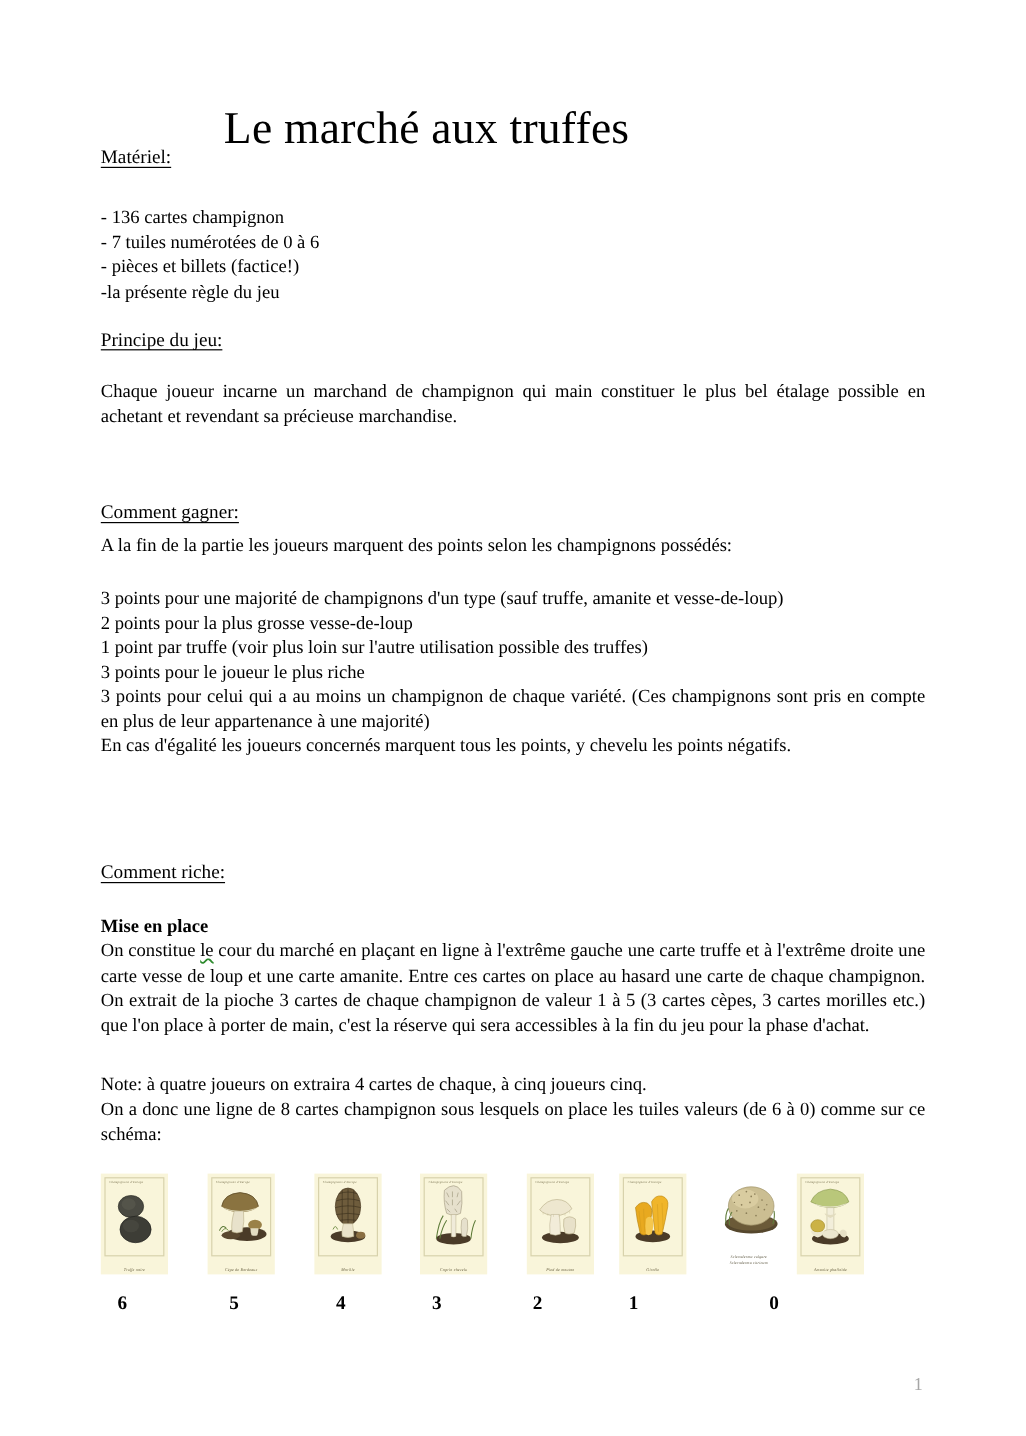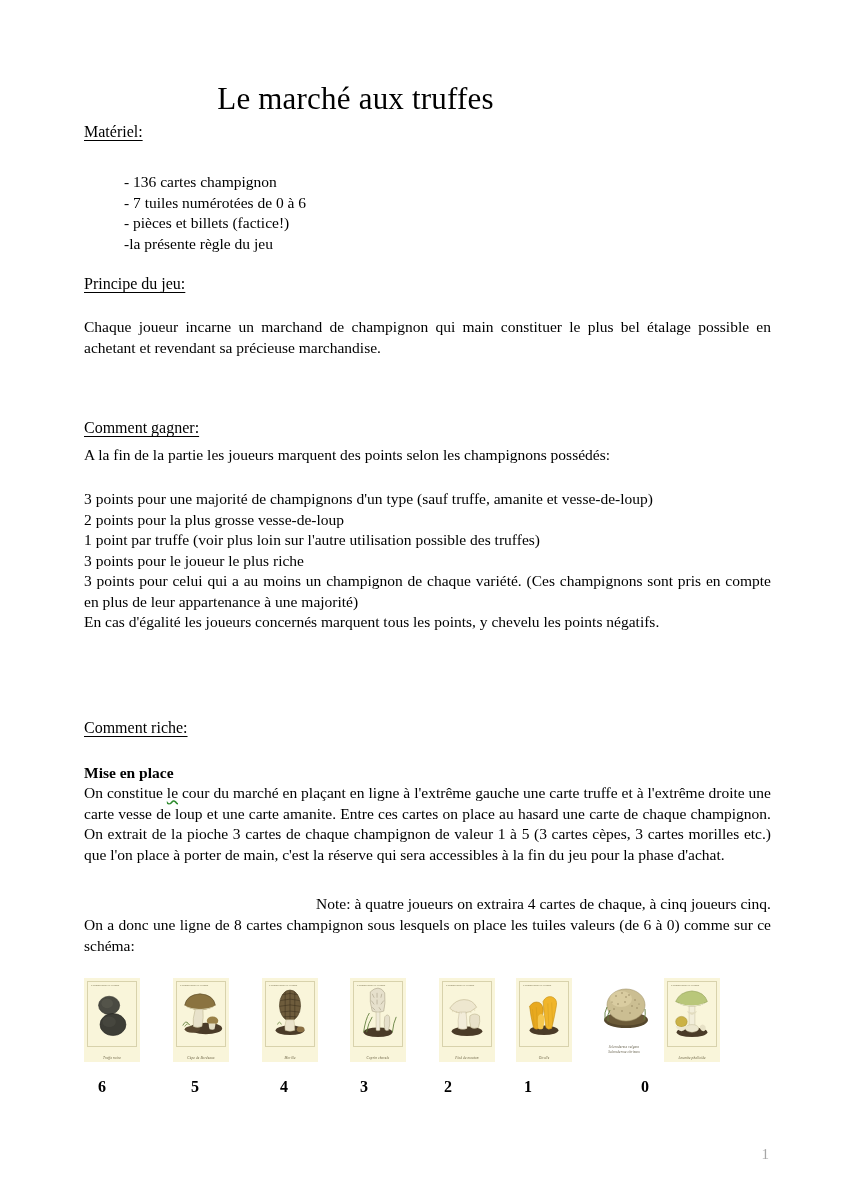--- a/index.html
+++ b/index.html
@@ -22,21 +22,21 @@
     width: 855px;
     height: 1197px;
   }
 
   .doc-title {
     position: absolute;
     left: 0;
     top: 60px;
     width: 711px;
     text-align: center;
-    font-size: 31px;
+    font-size: 38px;
     font-weight: normal;
     letter-spacing: 0.2px;
   }
 
   .col {
     position: absolute;
     left: 84px;
     width: 687px;
     top: 0;
   }
@@ -183,21 +183,21 @@
 <body>
 
 <div class="page">
 
   <h1 class="doc-title">Le marché aux truffes</h1>
 
   <div class="col" style="top:122px;">
     <div class="heading-u">Matériel:</div>
   </div>
 
-  <div class="col lines" style="top:172px;margin-left:40px;">
+  <div class="col lines" style="top:172px;">
     <div>- 136 cartes champignon</div>
     <div>- 7 tuiles numérotées de 0 à 6</div>
     <div>- pièces et billets (factice!)</div>
     <div>-la présente règle du jeu</div>
   </div>
 
   <div class="col" style="top:274px;">
     <div class="heading-u">Principe du jeu:</div>
   </div>
 
@@ -221,21 +221,21 @@
   <div class="col" style="top:718px;">
     <div class="heading-u">Comment riche:</div>
   </div>
 
   <div class="col" style="top:763px;">
     <div class="heading-b">Mise en place</div>
   </div>
 
   <div class="col para" style="top:783px;"><span>On constitue </span><span class="spell">le</span><span> cour du marché en plaçant en ligne à l'extrême gauche une carte truffe et à l'extrême droite une carte vesse de loup et une carte amanite. Entre ces cartes on place au hasard une carte de chaque champignon. On extrait de la pioche 3 cartes de chaque champignon de valeur 1 à 5 (3 cartes cèpes, 3 cartes morilles etc.) que l'on place à porter de main, c'est la réserve qui sera accessibles à la fin du jeu pour la phase d'achat.</span></div>
 
-  <div class="col para nojust" style="top:894px;text-align:right;">Note: à quatre joueurs on extraira 4 cartes de chaque, à cinq joueurs cinq.</div>
+  <div class="col para nojust" style="top:894px;">Note: à quatre joueurs on extraira 4 cartes de chaque, à cinq joueurs cinq.</div>
 
   <div class="col para" style="top:915px;">On a donc une ligne de 8 cartes champignon sous lesquels on place les tuiles valeurs (de 6 à 0) comme sur ce schéma:</div>
 
   <div class="card-strip">
 
     <div class="card" style="left:0px;">
       <div class="card-inner">
         <div class="card-head">Champignons d'Europe</div>
         <svg class="art" viewBox="0 0 50 66">
           <ellipse cx="22" cy="24" rx="11" ry="9.5" fill="#4a4a42"></ellipse>

